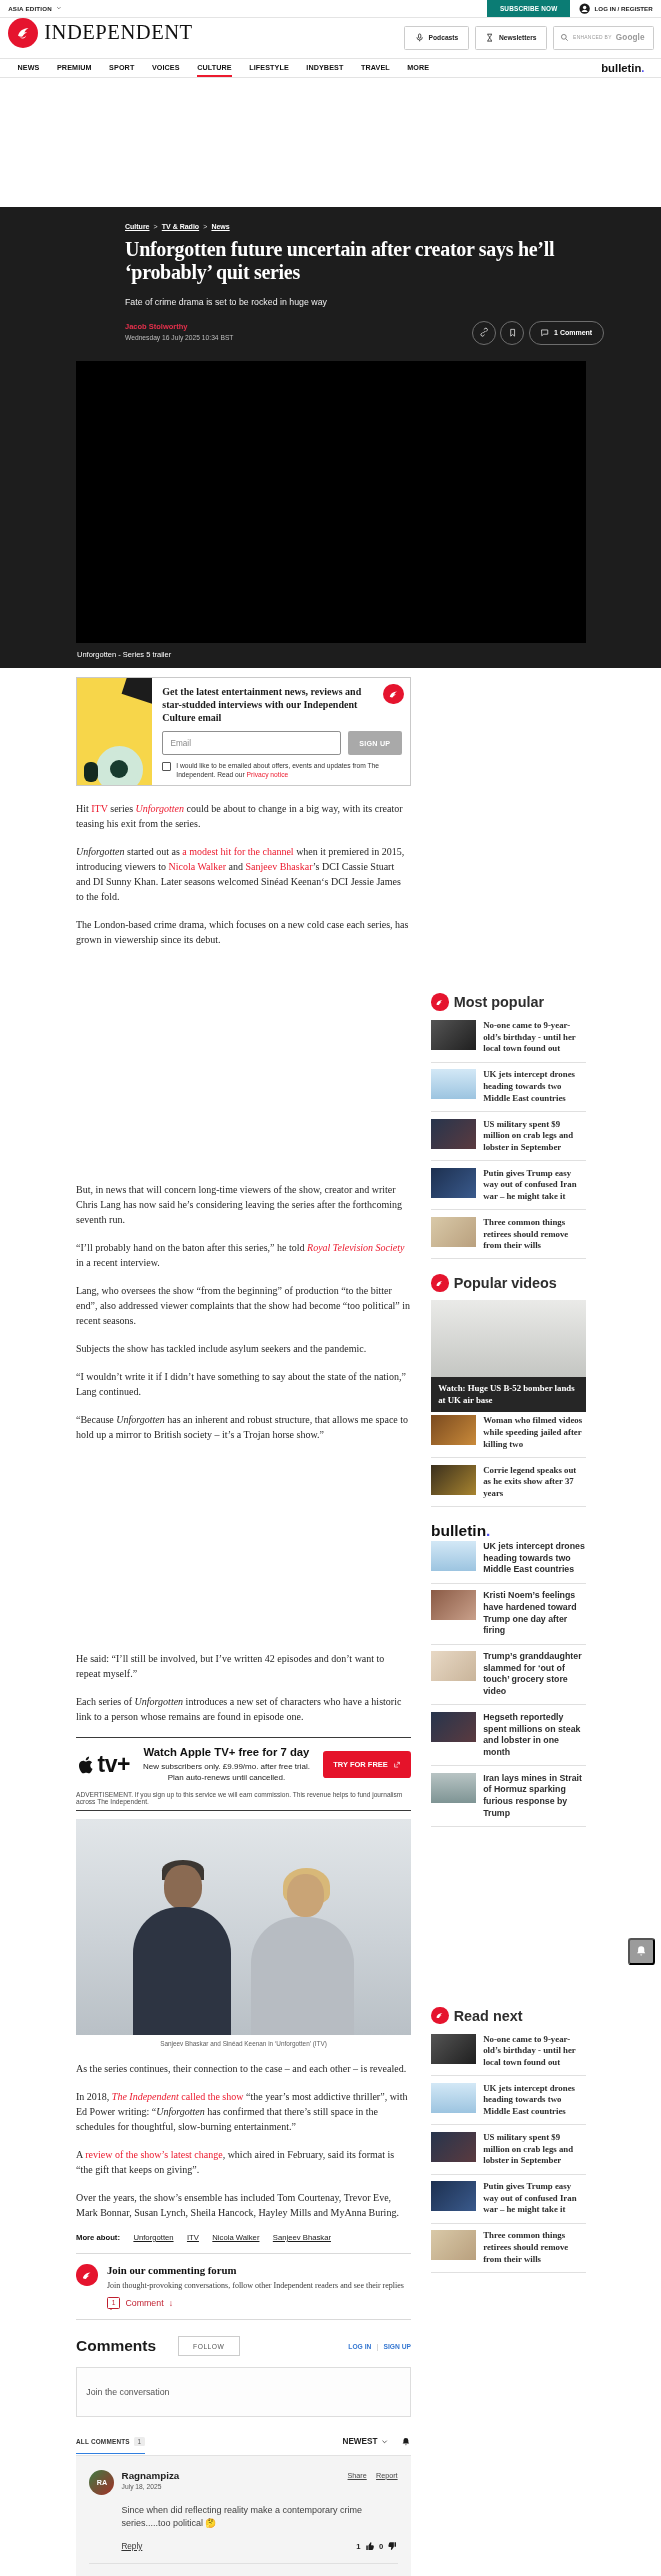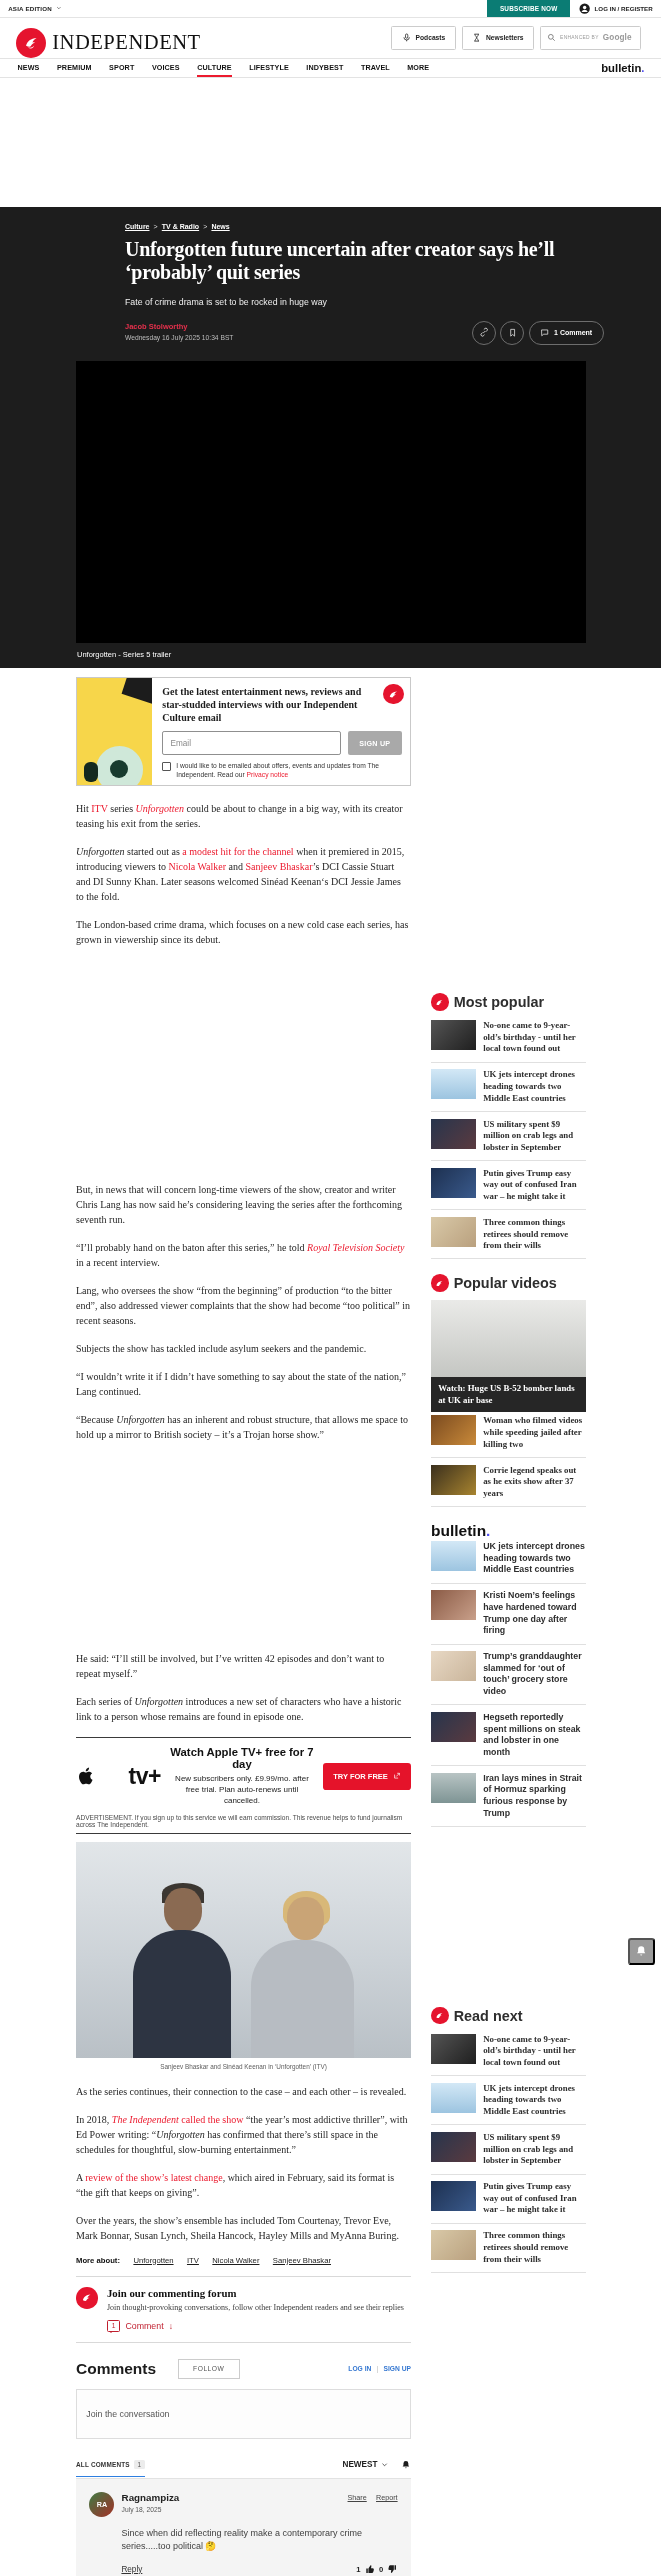--- a/index.html
+++ b/index.html
@@ -7,26 +7,26 @@
   a { text-decoration:none; color:inherit; cursor:pointer; }
   #page { position:relative; width:662px; overflow:hidden; }
 
   
   .topbar { height:17.5px; display:flex; align-items:center; border-bottom:0.5px solid #e4e4e4; padding-left:8.2px; font-size:6.2px; }
   .edition { display:flex; align-items:center; gap:4.1px; font-weight:bold; letter-spacing:0.2px; color:#222; }
   .subscribe { margin-left:auto; height:17.5px; display:flex; align-items:center; padding:0 12.4px; background:#0b7c74; color:#fff; font-weight:bold; font-size:6.4px; letter-spacing:0.2px; }
   .loginbox { display:flex; align-items:center; gap:4.1px; padding:0 9.3px; font-weight:bold; color:#222; }
 
   
-  .masthead { height:40px; position:relative; display:flex; align-items:flex-end; padding:0 16px; }
+  .masthead { height:40px; position:relative; display:flex; align-items:flex-start; padding:0 8px; }
   .roundel { border-radius:50%; background:#e5142e; display:flex; align-items:center; justify-content:center; flex:none; }
   .roundel svg { width:62%; height:62%; }
   .brand-roundel { width:30px; height:30px; }
   .wordmark { font-family:"Liberation Serif",serif; font-size:20.6px; letter-spacing:0.5px; color:#111; margin-left:6.2px; font-weight:500; }
-  .mast-right { position:absolute; right:21px; top:50%; transform:translateY(-50%); display:flex; align-items:center; gap:6.2px; }
+  .mast-right { position:absolute; right:8px; top:50%; transform:translateY(-50%); display:flex; align-items:center; gap:6.2px; }
   .mast-btn { display:flex; align-items:center; gap:4.6px; border:0.5px solid #ccc; border-radius:1.5px; height:24px; padding:0 9.3px; font-size:6.7px; font-weight:bold; color:#222; background:#fff; }
   .searchbox { display:flex; align-items:center; gap:4.1px; border:0.5px solid #ccc; border-radius:1.5px; height:24px; padding:0 6.2px; width:101px; color:#8a8a8a; }
   .searchbox .hint { font-size:4.9px; letter-spacing:0.3px; color:#9a9a9a; }
   .searchbox .goog { font-size:8.2px; color:#9a9a9a; font-weight:bold; letter-spacing:0.1px; }
 
   
   .navbar { height:20.6px; border-top:0.5px solid #e3e3e3; border-bottom:0.5px solid #e3e3e3; display:flex; align-items:stretch; padding:0 17.5px; }
   #nav-items { display:flex; gap:17.5px; }
   .nav-item { display:flex; align-items:center; font-weight:bold; font-size:7.2px; color:#111; letter-spacing:0.1px; border-bottom:2.1px solid transparent; padding-top:2.1px; }
   .nav-item.active { border-bottom-color:#ec1a2e; }
@@ -82,21 +82,21 @@
   .r-p {} 
   .r-l { color:#ec1a2e; }
   .r-i { font-style:italic; }
   .r-il { color:#ec1a2e; font-style:italic; }
   .spacer-a { height:222px; }
   .spacer-b { height:196px; }
 
   
   .ad-box { border-top:0.5px solid #3a3a3a; border-bottom:0.5px solid #3a3a3a; padding:8.2px 0 5.2px; margin:3.1px 0 8.2px; }
   .ad-row { display:flex; align-items:center; gap:8.2px; }
-  .ad-brand { display:flex; align-items:center; font-weight:bold; font-size:23px; color:#111; letter-spacing:-0.5px; flex:none;gap:31px; }
+  .ad-brand { display:flex; align-items:center; font-weight:bold; font-size:23px; color:#111; letter-spacing:-0.5px; flex:none; }
   .ad-brand svg { width:20.6px; height:24px; margin-right:1px; }
   .ad-mid { flex:1; text-align:center; }
   .ad-title { font-weight:bold; font-size:11.3px; color:#111; }
   .ad-sub { font-size:8px; color:#222; margin-top:4.1px; line-height:1.35; }
   .ad-cta { flex:none; background:#e5132a; color:#fff; font-weight:bold; font-size:7.5px; border:none; border-radius:3.1px; height:27px; padding:0 10.3px; display:flex; align-items:center; gap:5.2px; }
   .ad-disc { font-size:6.6px; color:#4a4a4a; margin-top:7.2px; }
 
   
   .photo { height:216px; position:relative; overflow:hidden; background:linear-gradient(180deg,#e2e6e9 0%,#ccd2d7 55%,#b9c0c6 100%); }
   .fig { position:absolute; border-radius:46px 46px 0 0; }

